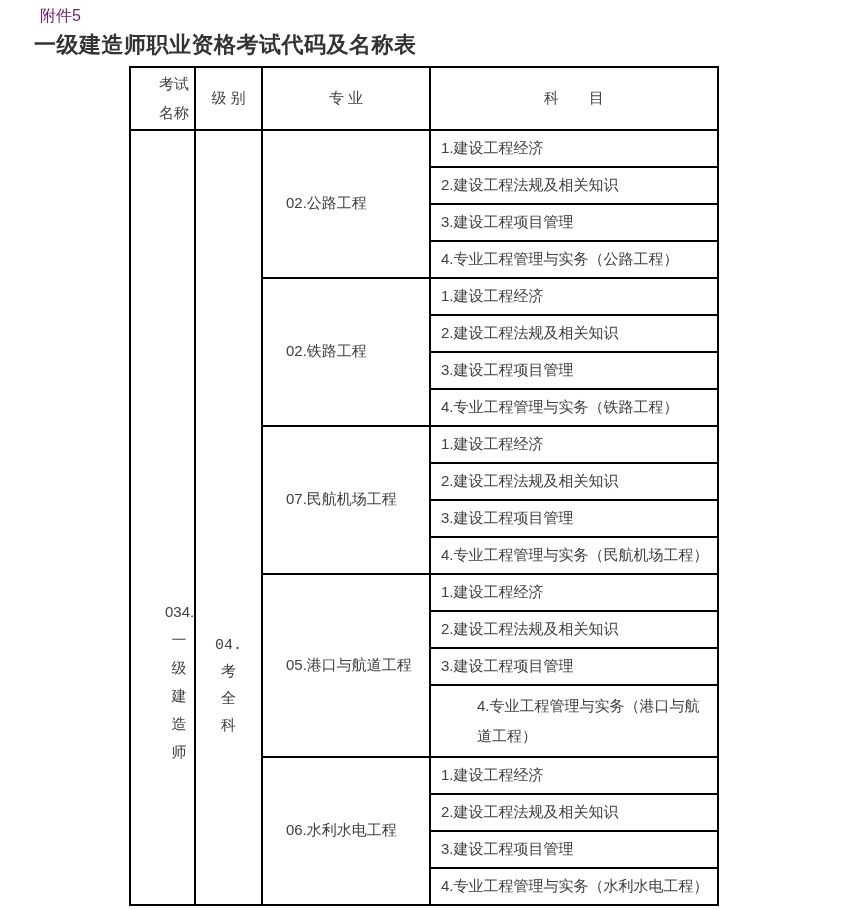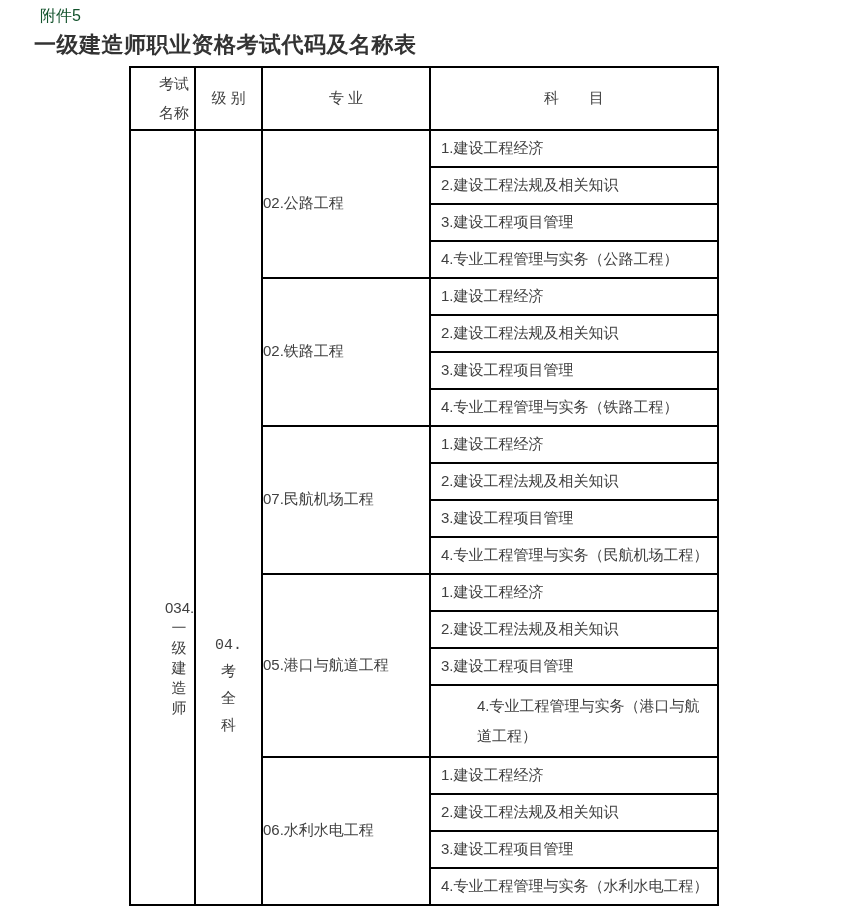--- a/index.html
+++ b/index.html
@@ -13,21 +13,21 @@
     height: 910px;
     font-family: "Liberation Sans", "DejaVu Sans", sans-serif;
     color: #404040;
     overflow: hidden;
   }
   .attachment {
     position: absolute;
     left: 40px;
     top: 6px;
     font-size: 16px;
-    color: #14532d;
+    color: #701a75;
   }
   .doc-title {
     position: absolute;
     top: 30px;
     left: 0;
     width: 100%;
     box-sizing: border-box;
     padding-left: 34px;
     text-align: left;
     font-size: 22px;
@@ -66,27 +66,27 @@
   col.c-subject{ width: 288px; }
 
   td.exam-cell, td.level-cell {
     vertical-align: top;
     text-align: center;
   }
   .vert-block {
     white-space: pre-line;
     text-align: center;
   }
-  .exam-block  { margin-top: 466px; line-height: 20px; margin-left: 33px; }
+  .exam-block  { margin-top: 466px; line-height: 28px; margin-left: 33px; }
   .level-block { margin-top: 500px; line-height: 27px; font-family: Liberation Mono, monospace; }
 
   td.major-cell {
     vertical-align: middle;
     text-align: left;
-    padding-left: 0;
+    padding-left: 23px;
   }
   td.subject-cell {
     height: 35px;
     vertical-align: middle;
     text-align: left;
     padding: 0 6px 0 10px;
     line-height: 30px;
     border-radius: 10px;
   }
   tr.row-tall td.subject-cell {

